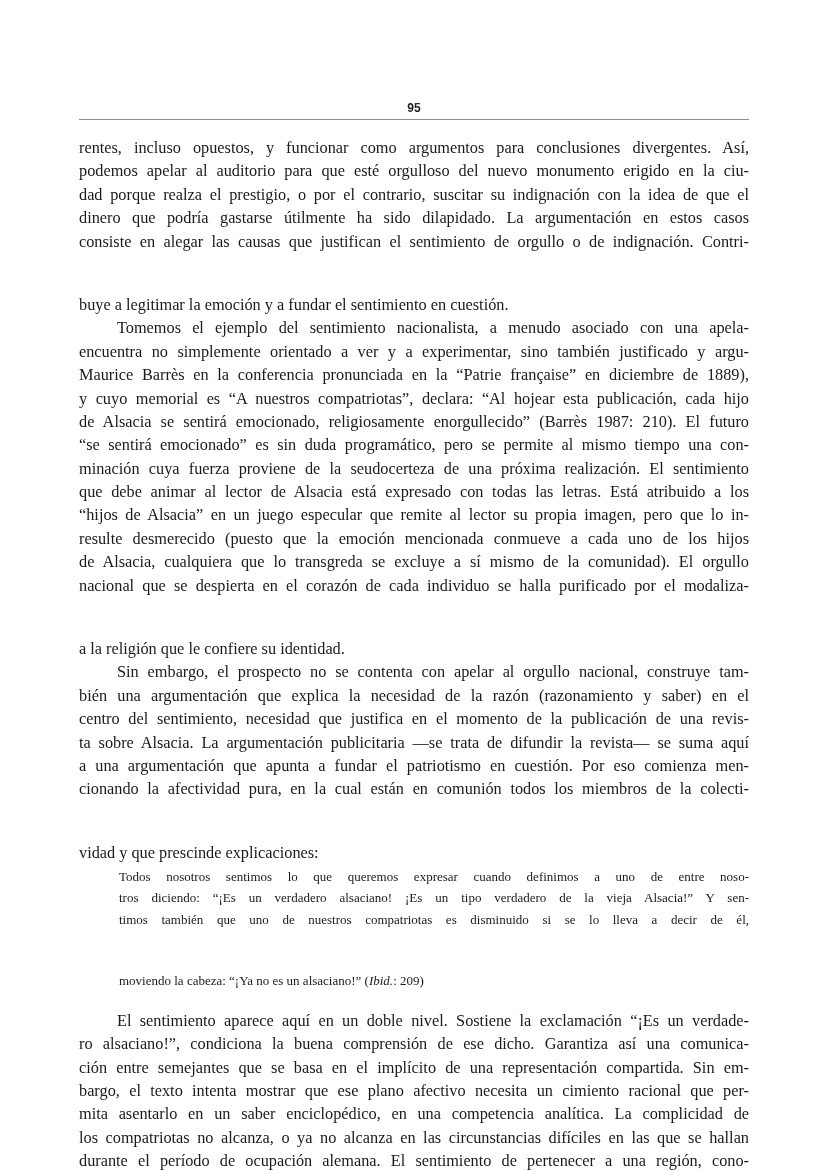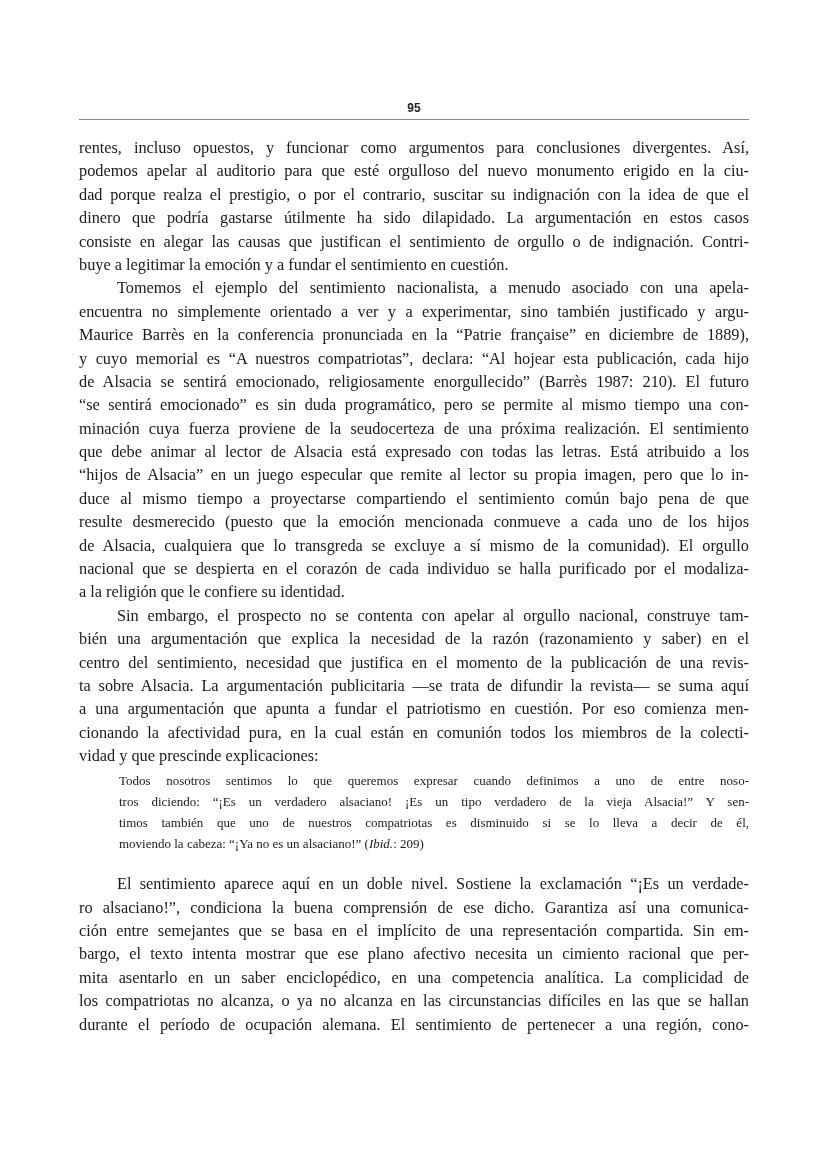--- a/index.html
+++ b/index.html
@@ -15,21 +15,21 @@
     position: absolute; left: 79px; width: 670px; top: 119px; height: 0;
     border-top: 1px solid #8a8a8a;
   }
   .body {
     position: absolute; left: 79px; width: 670px; top: 136px;
     font-family: "Liberation Serif", serif; font-size: 16.3px; line-height: 23.4px;
     color: #1a1a1a;
   }
   .body p { margin: 0; text-align: justify; text-align-last: left; }
   .line { display: block; text-align: justify; text-align-last: justify; white-space: normal; height: 23.4px; overflow: hidden; }
-  .line.last { text-align-last: left; }
+  .line.last { text-align-last: left; margin-top: 40px; }
   .quote {
     margin: 0 0 0 40px; width: 630px;
     font-size: 13px; line-height: 21.2px;
   }
   .quote .line { height: 21.2px; }
   .quote-wrap { padding-top: 2px; padding-bottom: 18px; }
   em { font-style: italic; }
 </style>
 </head>
 <body>
@@ -52,21 +52,20 @@
     <p>
       <span class="line" style="padding-left:38px">Tomemos el ejemplo del sentimiento nacionalista, a menudo asociado con una apela-</span>
       <span class="line">encuentra no simplemente orientado a ver y a experimentar, sino también justificado y argu-</span>
       <span class="line">Maurice Barrès en la conferencia pronunciada en la “Patrie française” en diciembre de 1889),</span>
       <span class="line">y cuyo memorial es “A nuestros compatriotas”, declara: “Al hojear esta publicación, cada hijo</span>
       <span class="line">de Alsacia se sentirá emocionado, religiosamente enorgullecido” (Barrès 1987: 210). El futuro</span>
       <span class="line">“se sentirá emocionado” es sin duda programático, pero se permite al mismo tiempo una con-</span>
       <span class="line">minación cuya fuerza proviene de la seudocerteza de una próxima realización. El sentimiento</span>
       <span class="line">que debe animar al lector de Alsacia está expresado con todas las letras. Está atribuido a los</span>
       <span class="line">“hijos de Alsacia” en un juego especular que remite al lector su propia imagen, pero que lo in-</span>
-      <span class="line">duce al mismo tiempo a proyectarse compartiendo el sentimiento común bajo pena de que</span>
       <span class="line">resulte desmerecido (puesto que la emoción mencionada conmueve a cada uno de los hijos</span>
       <span class="line">de Alsacia, cualquiera que lo transgreda se excluye a sí mismo de la comunidad). El orgullo</span>
       <span class="line">nacional que se despierta en el corazón de cada individuo se halla purificado por el modaliza-</span>
       <span class="line last">a la religión que le confiere su identidad.</span>
     </p>
 
     <p>
       <span class="line" style="padding-left:38px">Sin embargo, el prospecto no se contenta con apelar al orgullo nacional, construye tam-</span>
       <span class="line">bién una argumentación que explica la necesidad de la razón (razonamiento y saber) en el</span>
       <span class="line">centro del sentimiento, necesidad que justifica en el momento de la publicación de una revis-</span>

